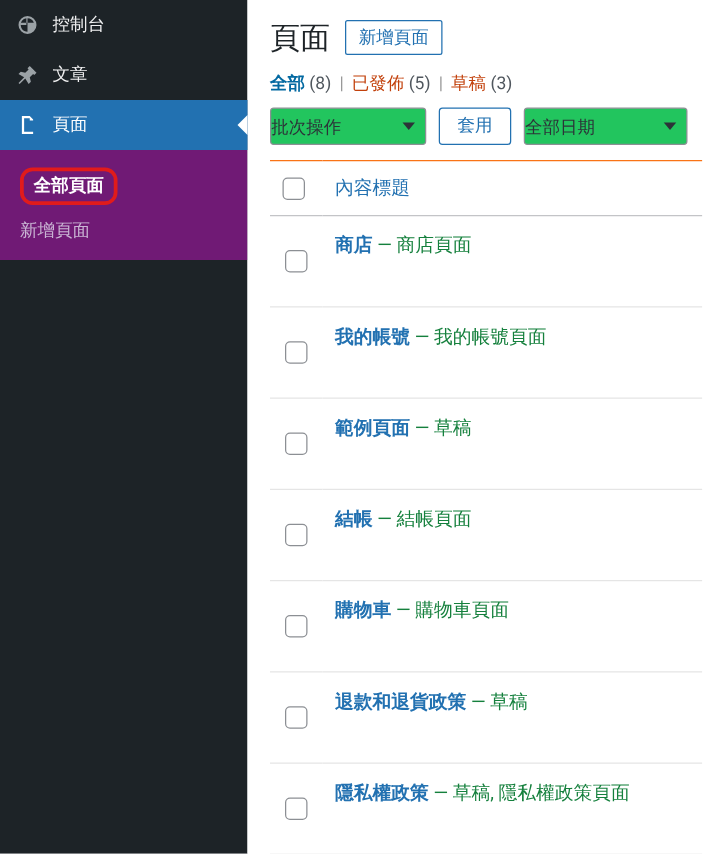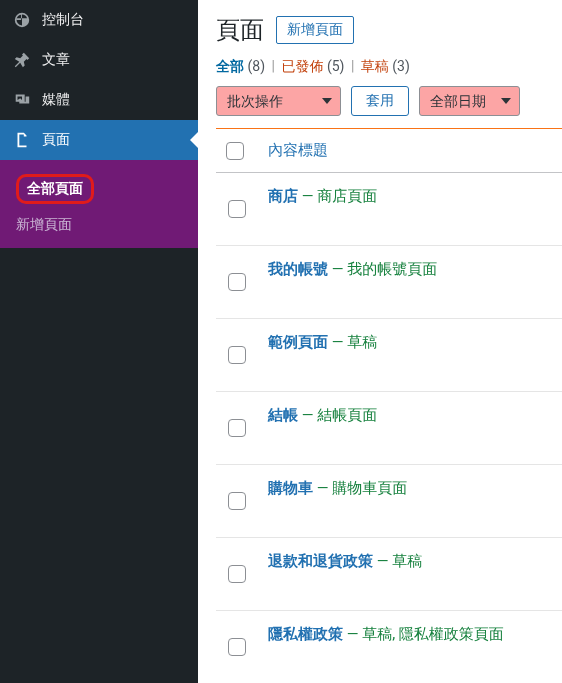--- a/index.html
+++ b/index.html
@@ -32,23 +32,23 @@
     .add-btn { border: 1px solid #2271b1; color: #2271b1; background: #fff; padding: 4px 10px; font-size: 14px; cursor: pointer; border-radius: 2px; }
 
     .subsubsub { margin-bottom: 10px; font-size: 14px; }
     .subsubsub .filter-link { color: #c2410c; cursor: pointer; }
     .subsubsub .current-filter { color: #0369a1; font-weight: 600; }
     .subsubsub .count { color: #50575e; }
     .subsubsub .sep { color: #999; padding: 0 3px; }
 
     .tablenav { display: flex; align-items: center; gap: 10px; margin-bottom: 12px; }
     .selectwrap { position: relative; display: inline-block; }
-    .bulk-select, .date-select { border: 1px solid #8c8f94; background: #fca5a5; color: #2c3338; font-size: 14px; padding: 4px 26px 4px 10px; border-radius: 3px; appearance: none; -webkit-appearance: none; cursor: pointer; min-height: 30px; }
+    .bulk-select, .date-select { border: 1px solid #8c8f94; background: #22c55e; color: #2c3338; font-size: 14px; padding: 4px 26px 4px 0; border-radius: 3px; appearance: none; -webkit-appearance: none; cursor: pointer; min-height: 30px; }
     .bulk-select { width: 125px; }
-    .date-select { width: 101px; }
+    .date-select { width: 131px; }
     .selectwrap::after { content: ''; position: absolute; right: 9px; top: 50%; width: 0; height: 0; border-left: 5px solid transparent; border-right: 5px solid transparent; border-top: 6px solid #2c3338; transform: translateY(-50%); pointer-events: none; }
     .apply-btn { border: 1px solid #2271b1; color: #2271b1; background: #fff; padding: 4px 14px; font-size: 14px; cursor: pointer; border-radius: 3px; min-height: 30px; }
 
     
     .list-table { width: 100%; border-top: 1px solid #f97316; border-bottom: 1px solid #c3c4c7; border-collapse: collapse; }
     .list-table thead th { text-align: left; padding: 12px 10px; border-bottom: 1px solid #c3c4c7; font-weight: 400; }
     .list-table thead .th-title { color: #2271b1; cursor: pointer; font-size: 15px; }
     .cb-col { width: 42px; text-align: center; }
     .cb { width: 18px; height: 18px; border: 1px solid #8c8f94; border-radius: 4px; background: #fff; cursor: pointer; appearance: none; -webkit-appearance: none; display: inline-block; vertical-align: middle; }
     .list-table tbody tr { }
@@ -72,28 +72,20 @@
       </span>
       <span class="label">控制台</span>
     </div>
     <div class="menu-item">
       <span class="icon">
         <svg viewBox="0 0 20 20" width="18" height="18">
             <path d="M12 2l6 6-2 2-1-1-3 3 1 4-2 2-3-5-5 5-1-1 5-5-5-3 2-2 4 1 3-3-1-1 2-2z"></path>
           </svg>
       </span>
       <span class="label">文章</span>
-    </div>
-    <div class="menu-item">
-      <span class="icon">
-        <svg viewBox="0 0 20 20" width="18" height="18">
-            <path d="M3 4h10v8H3V4zm11 2h4v8H7v-2h7V6zM5 6v4l3-2 2 2V6H5z"></path>
-          </svg>
-      </span>
-      <span class="label">媒體</span>
     </div>
     <div class="menu-item open">
       <span class="icon">
         <svg viewBox="0 0 20 20" width="18" height="18">
             <path d="M5 2h7l3 3v13H5V2zm2 2v12h8V6h-3V4H7z"></path>
           </svg>
       </span>
       <span class="label">頁面</span>
     </div>
     <div class="submenu">

